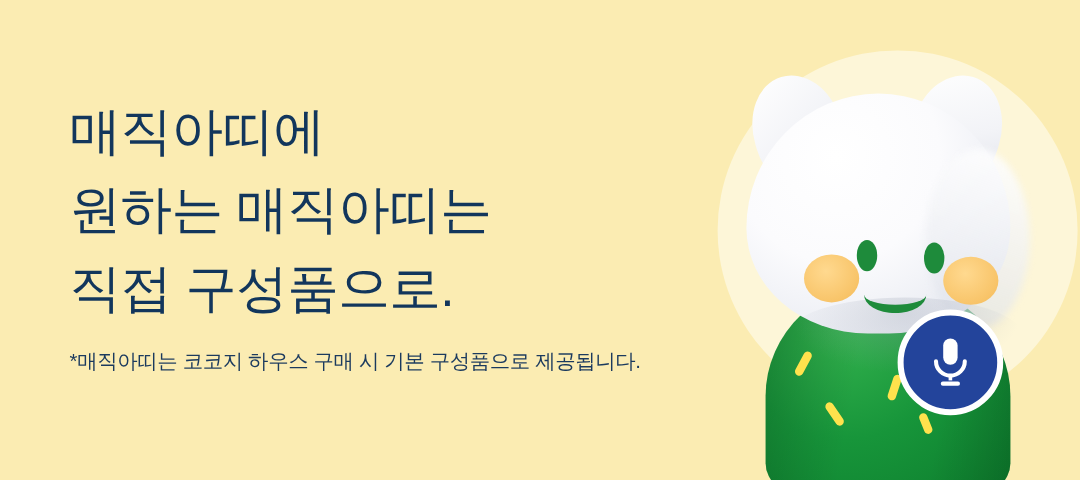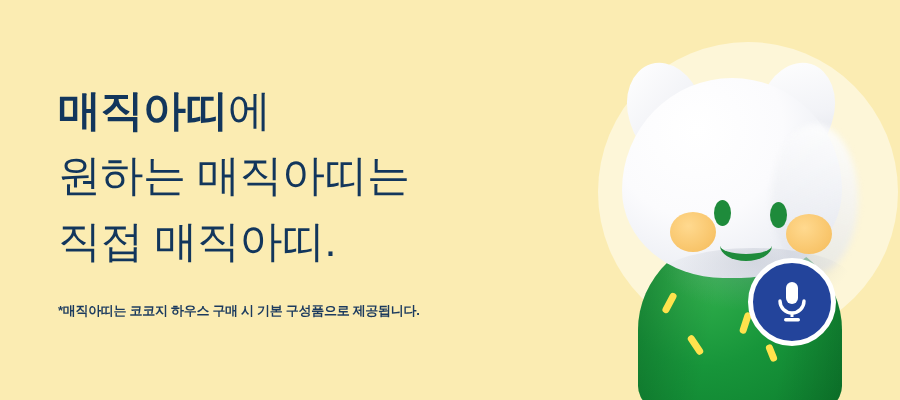--- a/index.html
+++ b/index.html
@@ -38,28 +38,28 @@
   }
 
   .headline {
     color: #12365c;
     font-size: 43px;
     line-height: 1.52;
     letter-spacing: -0.5px;
     white-space: nowrap;
   }
   .headline .line { display: block; }
-  .headline .strong { font-weight: 700; margin-top: 33px; }
+  .headline .strong { font-weight: 400; margin-top: 33px; }
   .headline .light  { font-weight: 400; }
 
   .footnote {
-    margin-top: 28px;
+    margin-top: 16px;
     color: #1b3a5e;
-    font-size: 13px;
-    font-weight: 700;
+    font-size: 17px;
+    font-weight: 400;
     letter-spacing: -0.3px;
     white-space: nowrap;
   }
 
   
   .character {
     position: absolute;
     left: 600px;
     top: 44px;
     width: 300px;
@@ -192,21 +192,21 @@
 <body>
 
 <div class="banner">
 
   <div class="glow-circle"></div>
 
   <div class="copy">
     <div class="headline">
       <span class="line"><span class="strong">매직아띠</span><span class="light">에</span></span>
       <span class="line light">원하는 매직아띠는</span>
-      <span class="line light">직접 매직아띠.</span>
+      <span class="line light">직접 구성품으로.</span>
     </div>
     <div class="footnote">*매직아띠는 코코지 하우스 구매 시 기본 구성품으로 제공됩니다.</div>
   </div>
 
   <div class="character">
 
     <div class="base"></div>
     <div class="base-shade"></div>
     <div class="dash d1"></div>
     <div class="dash d2"></div>

